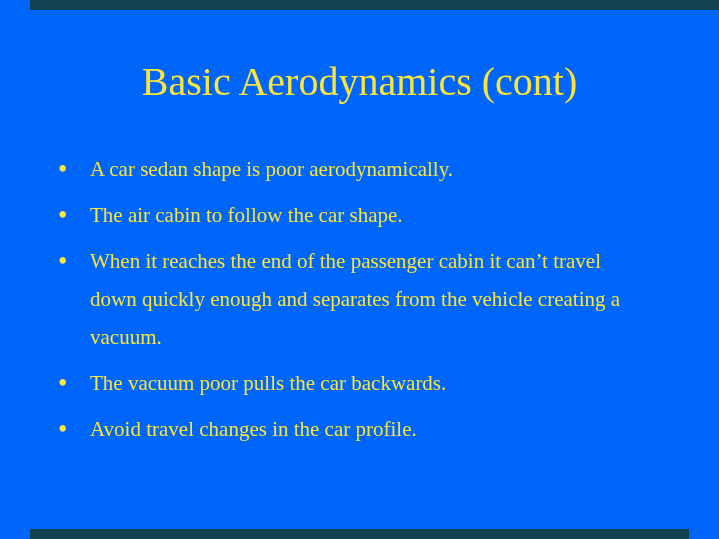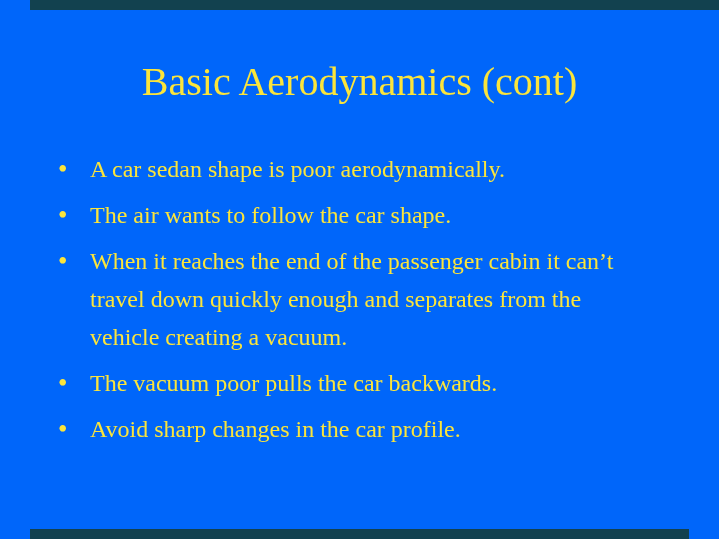--- a/index.html
+++ b/index.html
@@ -60,48 +60,48 @@
   .bullet-dot {
     flex: 0 0 32px;
     width: 32px;
     color: var(--text);
     font-size: 27px;
     line-height: 38px;
   }
   .bullet-text {
     flex: 1;
     color: var(--text);
-    font-size: 24px;
+    font-size: 21px;
     line-height: 38px;
   }
 </style>
 </head>
 <body>
 
 <div class="slide">
   <div class="edge-bar-top"></div>
   <div class="edge-bar-bottom"></div>
 
   <h1 class="slide-title">Basic Aerodynamics (cont)</h1>
 
   <div class="bullet-list">
     <div class="bullet-item">
       <span class="bullet-dot">•</span>
       <span class="bullet-text">A car sedan shape is poor aerodynamically.</span>
     </div>
     <div class="bullet-item">
       <span class="bullet-dot">•</span>
-      <span class="bullet-text">The air wants to follow the car shape.</span>
+      <span class="bullet-text">The air cabin to follow the car shape.</span>
     </div>
     <div class="bullet-item">
       <span class="bullet-dot">•</span>
       <span class="bullet-text">When it reaches the end of the passenger cabin it can’t travel down quickly enough and separates from the vehicle creating a vacuum.</span>
     </div>
     <div class="bullet-item">
       <span class="bullet-dot">•</span>
       <span class="bullet-text">The vacuum poor pulls the car backwards.</span>
     </div>
     <div class="bullet-item">
       <span class="bullet-dot">•</span>
-      <span class="bullet-text">Avoid sharp changes in the car profile.</span>
+      <span class="bullet-text">Avoid travel changes in the car profile.</span>
     </div>
   </div>
 </div>
 
 </body></html>

